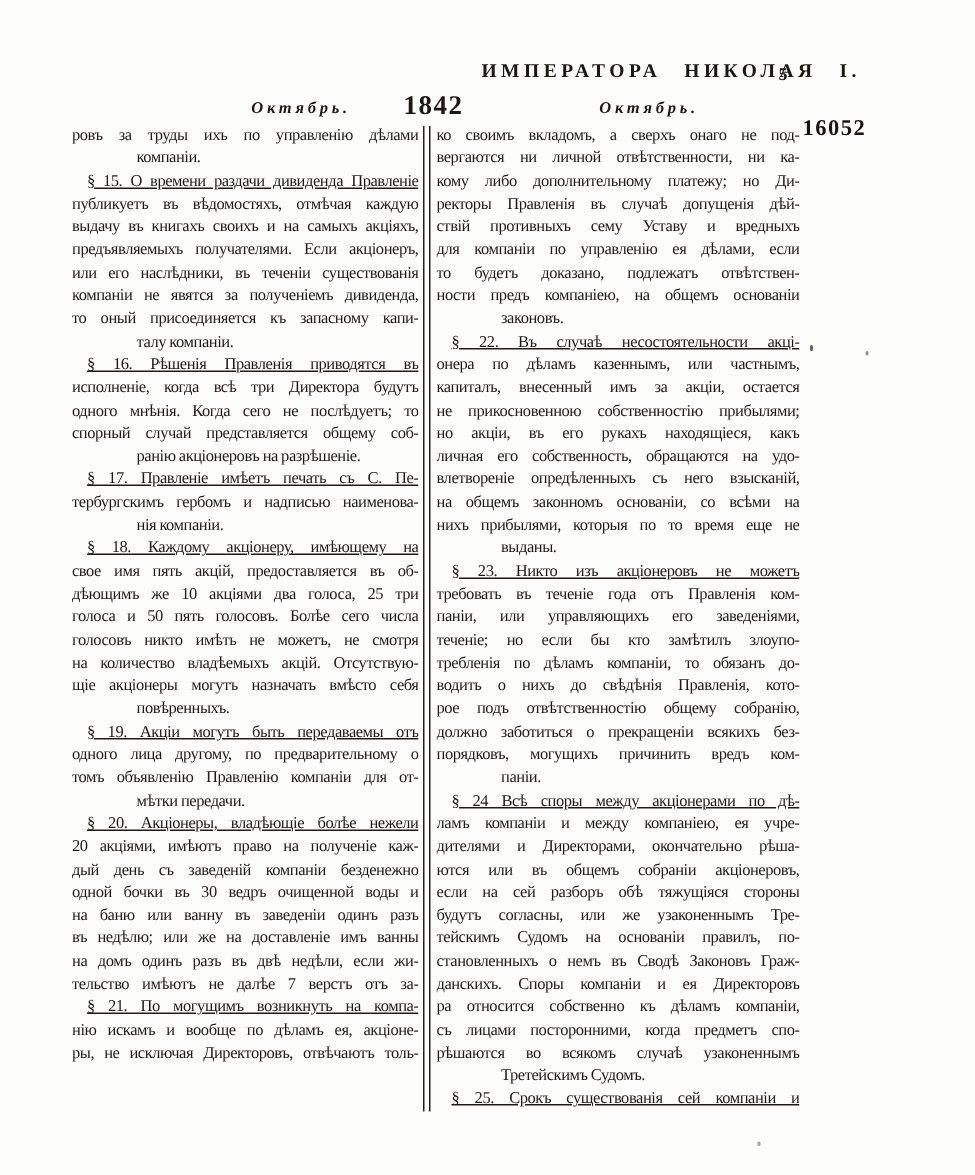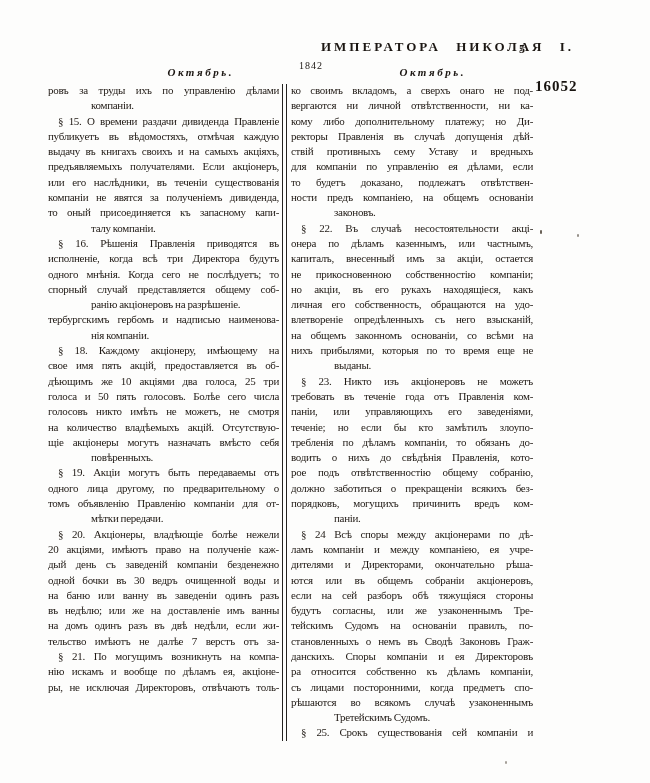--- a/index.html
+++ b/index.html
@@ -23,21 +23,21 @@
   }
   .month {
     position: absolute; top: 66px;
     font-size: 11px; font-weight: bold; font-style: italic;
     letter-spacing: 2.5px; text-align: right; white-space: nowrap;
   }
   .month-left  { left: 116px; width: 118px; }
   .month-right { left: 370px; width: 96px; }
   .year {
     position: absolute; top: 60px; left: 269px; width: 54px;
-    text-align: right; font-size: 10px; font-weight: normal;
+    text-align: left; font-size: 18px; font-weight: bold;
     letter-spacing: 1px;
   }
   .entry-number {
     position: absolute; top: 78px; left: 535px;
     font-size: 15px; font-weight: bold; letter-spacing: 1px;
     color: #181410;
   }
   .divider {
     position: absolute; left: 282px; top: 84px; height: 657px;
     width: 2.5px;
@@ -48,21 +48,21 @@
     position: absolute; top: 83px;
   }
   .col-left  { left: 48px;  width: 231px; }
   .col-right { left: 291px; width: 242px; }
   .line {
     height: 15.3px; line-height: 15.3px; overflow: hidden;
     font-size: 11px; letter-spacing: -0.3px; word-spacing: -0.3px;
     text-align: justify; text-align-last: justify; -moz-text-align-last: justify;
     color: #201a15;
   }
-  .line.indent { text-indent: 10px; }
+  .line.indent { text-indent: 10px; text-decoration: underline; }
   .line.end { text-align-last: left; margin-left: 43px; -moz-text-align-last: left; }
   .speck {
     position: absolute; width: 2px; height: 4px;
     background: #6a6258; border-radius: 1px;
   }
   .speck-1 { left: 540px; top: 230px; }
   .speck-2 { left: 577px; top: 234px; height: 3px; opacity: .7; }
   .speck-3 { left: 505px; top: 761px; height: 3px; opacity: .6; }
 </style>
 </head>
@@ -90,20 +90,21 @@
       <div class="line">предъявляемыхъ получателями. Если акціонеръ,</div>
       <div class="line">или его наслѣдники, въ теченіи существованія</div>
       <div class="line">компаніи не явятся за полученіемъ дивиденда,</div>
       <div class="line">то оный присоединяется къ запасному капи-</div>
       <div class="line end">талу компаніи.</div>
       <div class="line indent">§ 16. Рѣшенія Правленія приводятся въ</div>
       <div class="line">исполненіе, когда всѣ три Директора будутъ</div>
       <div class="line">одного мнѣнія. Когда сего не послѣдуетъ; то</div>
       <div class="line">спорный случай представляется общему соб-</div>
       <div class="line end">ранію акціонеровъ на разрѣшеніе.</div>
+      <div class="line indent">§ 17. Правленіе имѣетъ печать съ С. Пе-</div>
       <div class="line">тербургскимъ гербомъ и надписью наименова-</div>
       <div class="line end">нія компаніи.</div>
       <div class="line indent">§ 18. Каждому акціонеру, имѣющему на</div>
       <div class="line">свое имя пять акцій, предоставляется въ об-</div>
       <div class="line">дѣющимъ же 10 акціями два голоса, 25 три</div>
       <div class="line">голоса и 50 пять голосовъ. Болѣе сего числа</div>
       <div class="line">голосовъ никто имѣть не можетъ, не смотря</div>
       <div class="line">на количество владѣемыхъ акцій. Отсутствую-</div>
       <div class="line">щіе акціонеры могутъ назначать вмѣсто себя</div>
       <div class="line end">повѣренныхъ.</div>
@@ -129,21 +130,21 @@
       <div class="line">кому либо дополнительному платежу; но Ди-</div>
       <div class="line">ректоры Правленія въ случаѣ допущенія дѣй-</div>
       <div class="line">ствій противныхъ сему Уставу и вредныхъ</div>
       <div class="line">для компаніи по управленію ея дѣлами, если</div>
       <div class="line">то будетъ доказано, подлежатъ отвѣтствен-</div>
       <div class="line">ности предъ компаніею, на общемъ основаніи</div>
       <div class="line end">законовъ.</div>
       <div class="line indent">§ 22. Въ случаѣ несостоятельности акці-</div>
       <div class="line">онера по дѣламъ казеннымъ, или частнымъ,</div>
       <div class="line">капиталъ, внесенный имъ за акціи, остается</div>
-      <div class="line">не прикосновенною собственностію компаніи;</div>
+      <div class="line">не прикосновенною собственностію прибылями;</div>
       <div class="line">но акціи, въ его рукахъ находящіеся, какъ</div>
       <div class="line">личная его собственность, обращаются на удо-</div>
       <div class="line">влетвореніе опредѣленныхъ съ него взысканій,</div>
       <div class="line">на общемъ законномъ основаніи, со всѣми на</div>
       <div class="line">нихъ прибылями, которыя по то время еще не</div>
       <div class="line end">выданы.</div>
       <div class="line indent">§ 23. Никто изъ акціонеровъ не можетъ</div>
       <div class="line">требовать въ теченіе года отъ Правленія ком-</div>
       <div class="line">паніи, или управляющихъ его заведеніями,</div>
       <div class="line">теченіе; но если бы кто замѣтилъ злоупо-</div>

